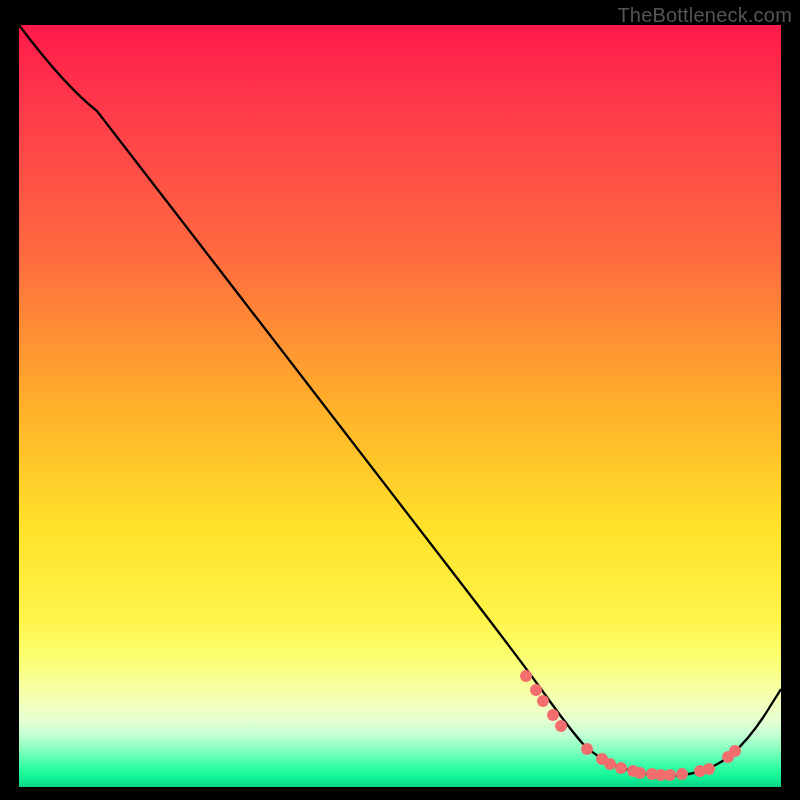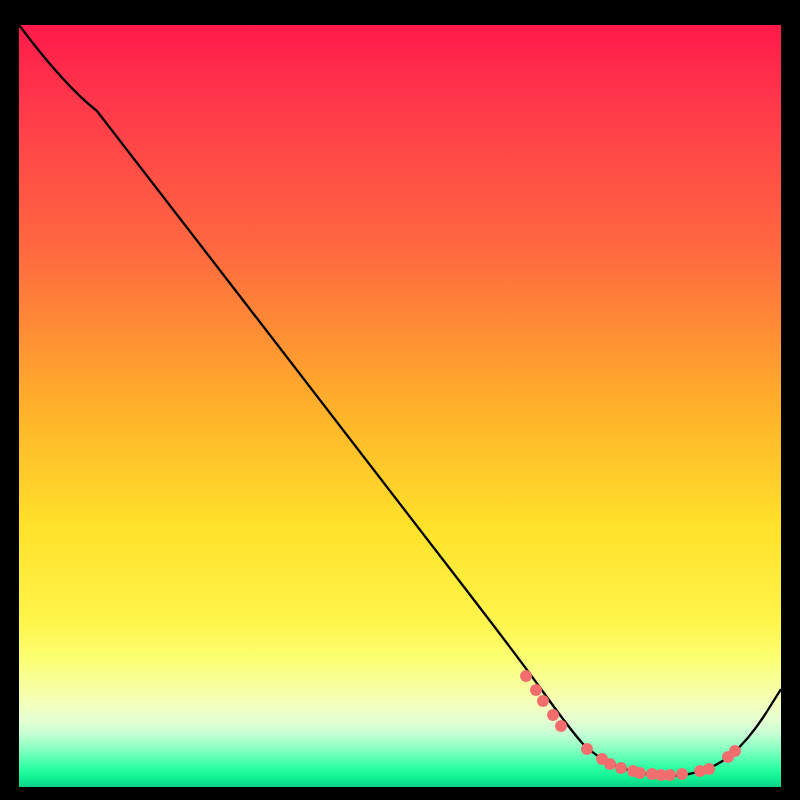--- a/index.html
+++ b/index.html
@@ -75,20 +75,21 @@
   }
   .marker {
     fill: #f26d6d;
     stroke: none;
   }
 </style>
 </head>
 <body>
 
 <div class="frame">
+  <div class="watermark">TheBottleneck.com</div>
 
   <div class="plot">
     <div class="gradient"></div>
 
     <svg class="curve" viewBox="0 0 762 762" preserveAspectRatio="none">
       <path d="M 0 0
                C 30 40, 55 68, 78 86
                C 120 140, 170 205, 220 270
                C 300 375, 380 478, 445 562
                C 475 601, 505 640, 522 664

